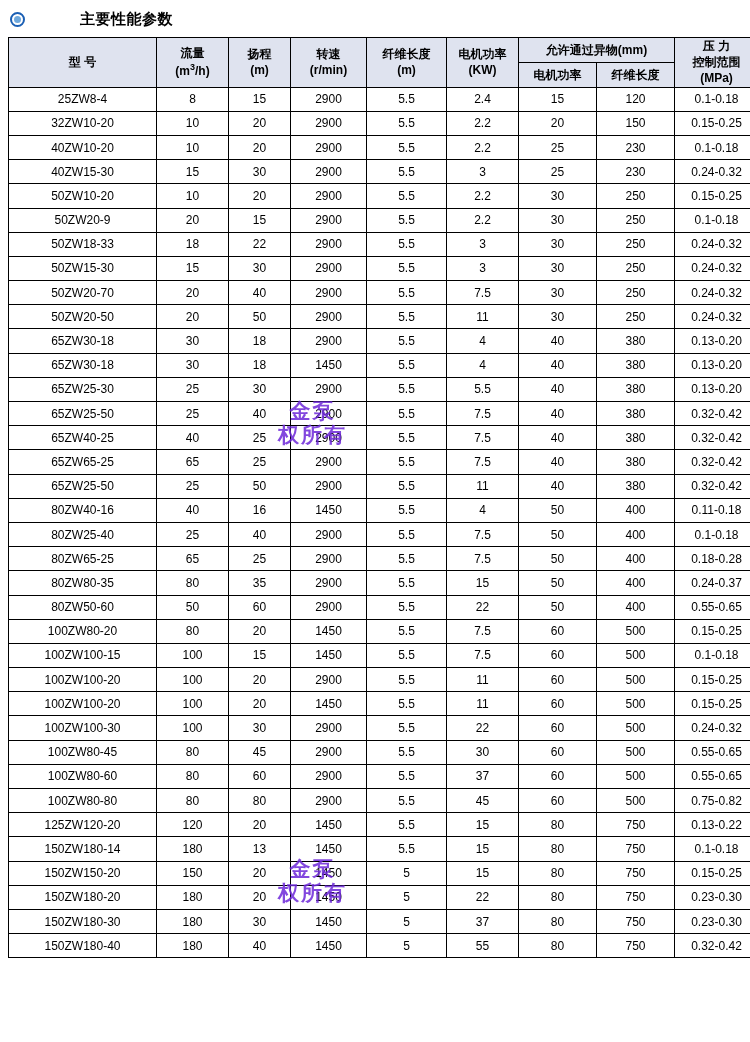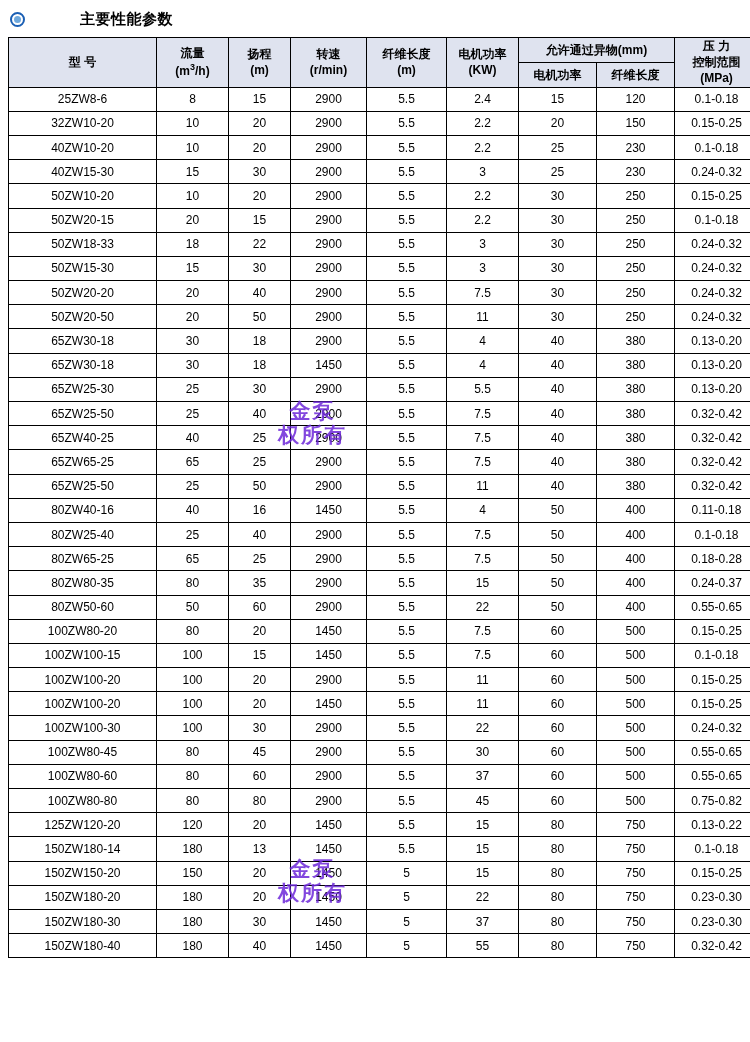--- a/index.html
+++ b/index.html
@@ -169,21 +169,21 @@
             <div>(MPa)</div>
           </th>
         </tr>
         <tr>
           <th>电机功率</th>
           <th>纤维长度</th>
         </tr>
       </thead>
       <tbody id="tbody">
           <tr>
-            <td class="model">25ZW8-6</td>
+            <td class="model">25ZW8-4</td>
             <td>8</td>
             <td>15</td>
             <td>2900</td>
             <td>5.5</td>
             <td>2.4</td>
             <td>15</td>
             <td>120</td>
             <td>0.1-0.18</td>
           </tr>
           <tr>
@@ -224,21 +224,21 @@
             <td>10</td>
             <td>20</td>
             <td>2900</td>
             <td>5.5</td>
             <td>2.2</td>
             <td>30</td>
             <td>250</td>
             <td>0.15-0.25</td>
           </tr>
           <tr>
-            <td class="model">50ZW20-15</td>
+            <td class="model">50ZW20-9</td>
             <td>20</td>
             <td>15</td>
             <td>2900</td>
             <td>5.5</td>
             <td>2.2</td>
             <td>30</td>
             <td>250</td>
             <td>0.1-0.18</td>
           </tr>
           <tr>
@@ -257,21 +257,21 @@
             <td>15</td>
             <td>30</td>
             <td>2900</td>
             <td>5.5</td>
             <td>3</td>
             <td>30</td>
             <td>250</td>
             <td>0.24-0.32</td>
           </tr>
           <tr>
-            <td class="model">50ZW20-20</td>
+            <td class="model">50ZW20-70</td>
             <td>20</td>
             <td>40</td>
             <td>2900</td>
             <td>5.5</td>
             <td>7.5</td>
             <td>30</td>
             <td>250</td>
             <td>0.24-0.32</td>
           </tr>
           <tr>

